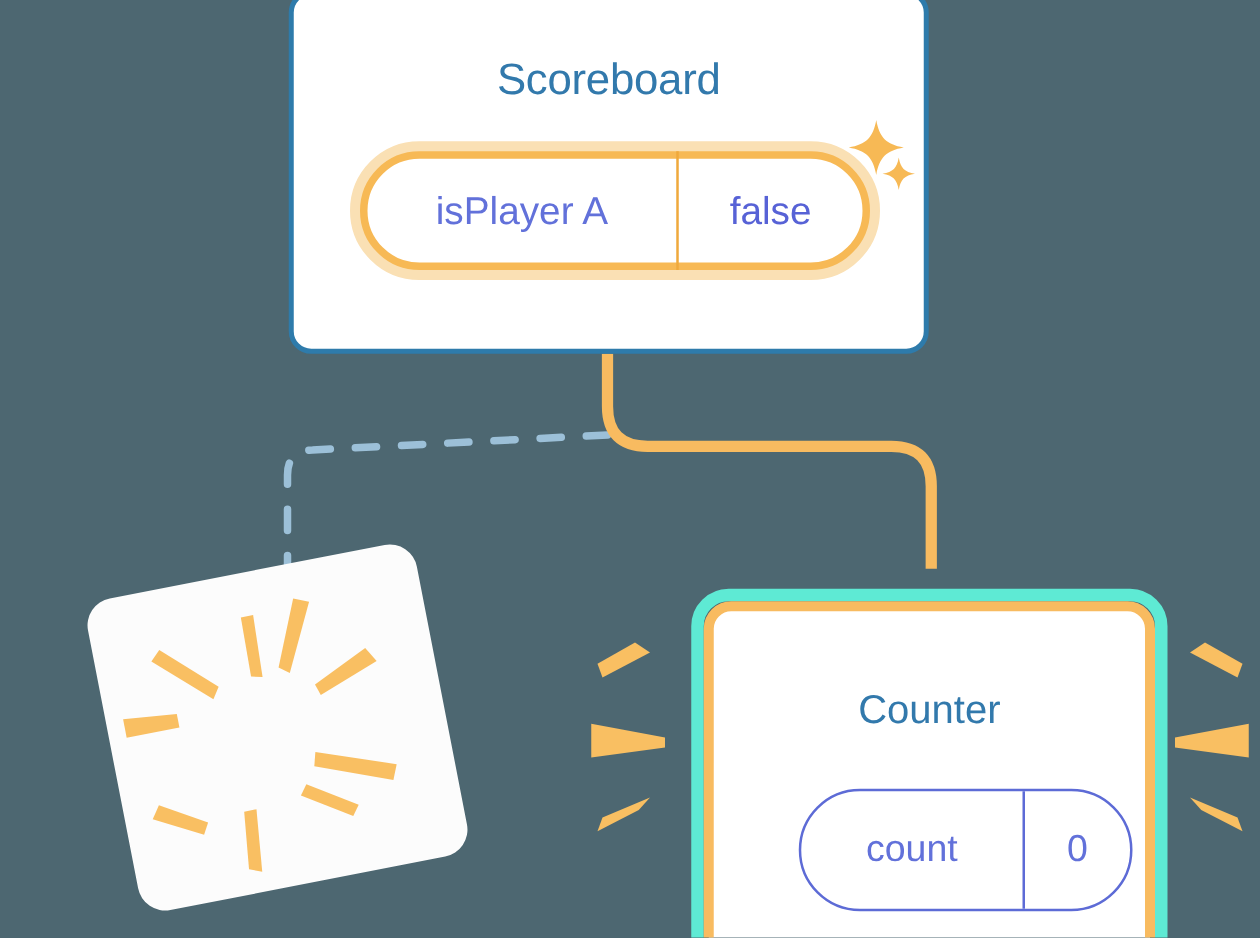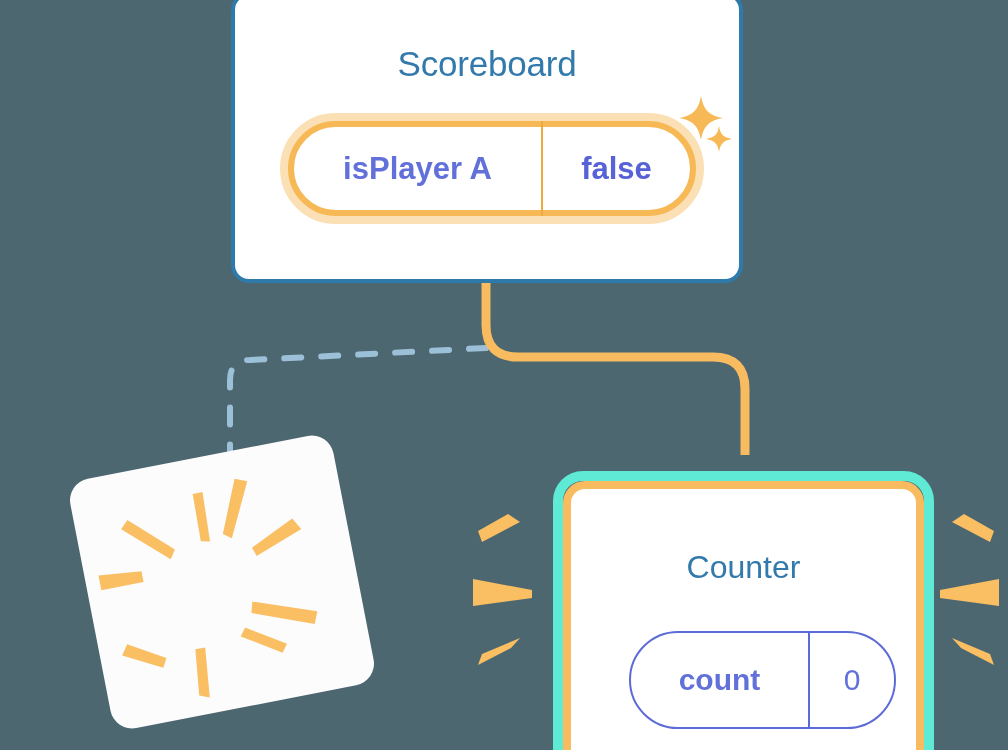--- a/index.html
+++ b/index.html
@@ -85,35 +85,35 @@
     display: flex;
     align-items: stretch;
   }
   .pill-key {
     flex: 0 0 247px;
     display: flex;
     align-items: center;
     justify-content: center;
     color: #6271da;
     font-size: 31px;
-    font-weight: 700;
+    font-weight: 400;
   }
   .pill-div {
     width: 0;
     border-left: 2px solid #f0a93c;
     margin: -6px 0;
   }
   .pill-val {
     flex: 1 1 auto;
     display: flex;
     align-items: center;
     justify-content: center;
     color: #5762d6;
     font-size: 31px;
-    font-weight: 700;
+    font-weight: 400;
   }
 
   
   .sparkle {
     position: absolute;
     z-index: 7;
   }
   #sparkle-big { left: 678px; top: 95px; }
   #sparkle-small { left: 705px; top: 125px; }
 
@@ -145,21 +145,21 @@
     top: 60px;
     width: 100%;
     text-align: center;
     color: #3279ac;
     font-size: 32px;
     font-weight: 400;
   }
   
   #counter-pill {
     position: absolute;
-    left: 58px;
+    left: 68px;
     top: 142px;
     width: 267px;
     height: 98px;
     box-sizing: border-box;
     border: 2px solid #5d6bd6;
     border-radius: 999px;
     background: #ffffff;
     display: flex;
     align-items: stretch;
   }

